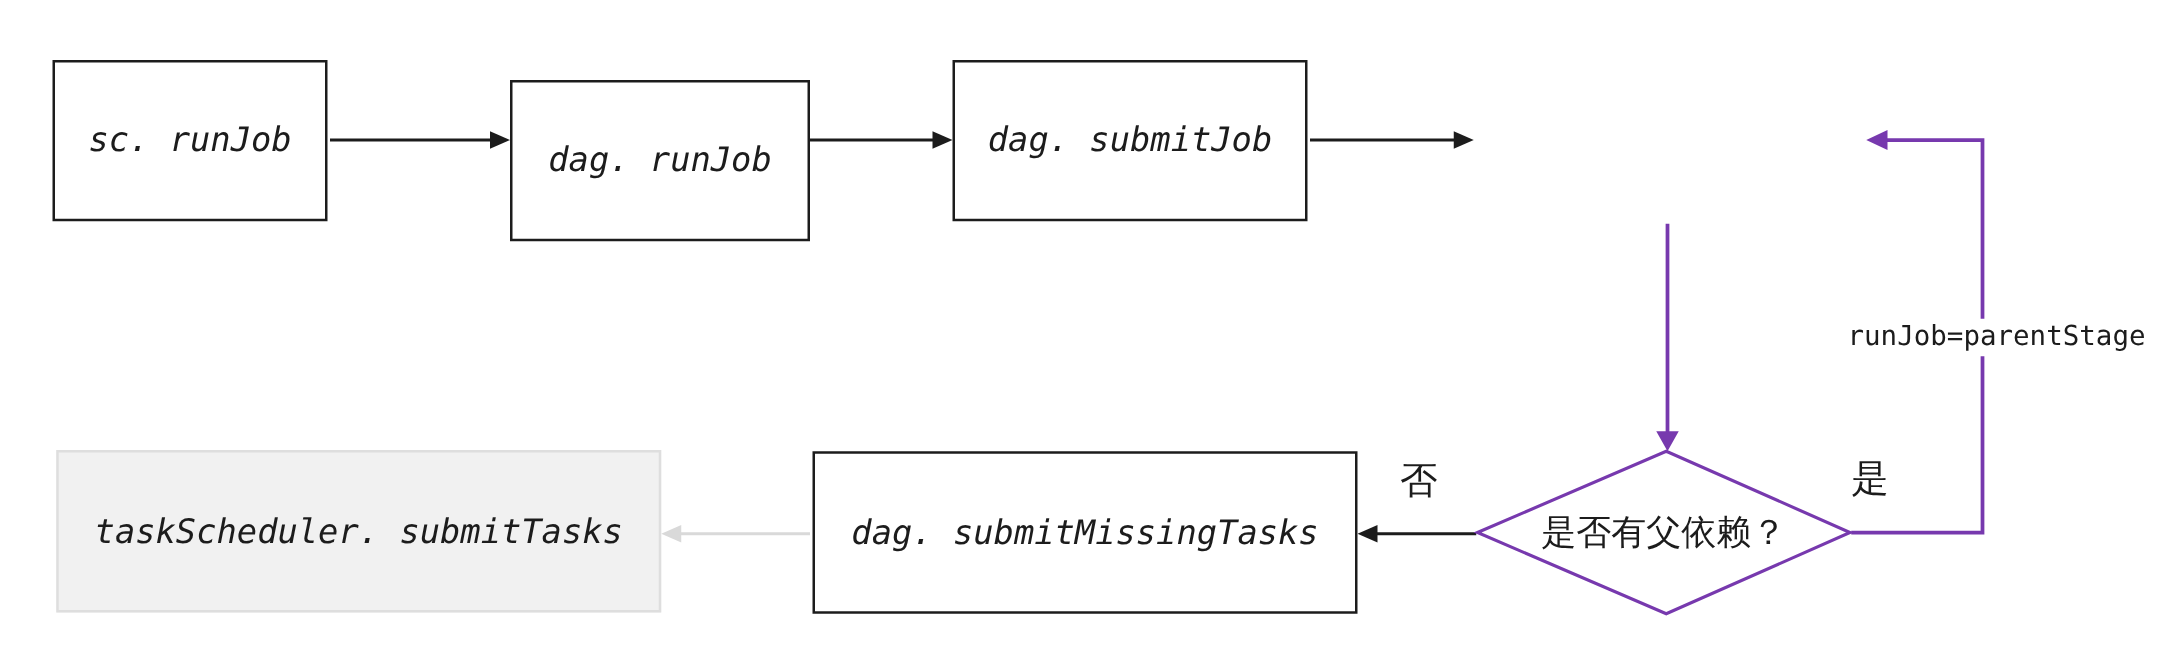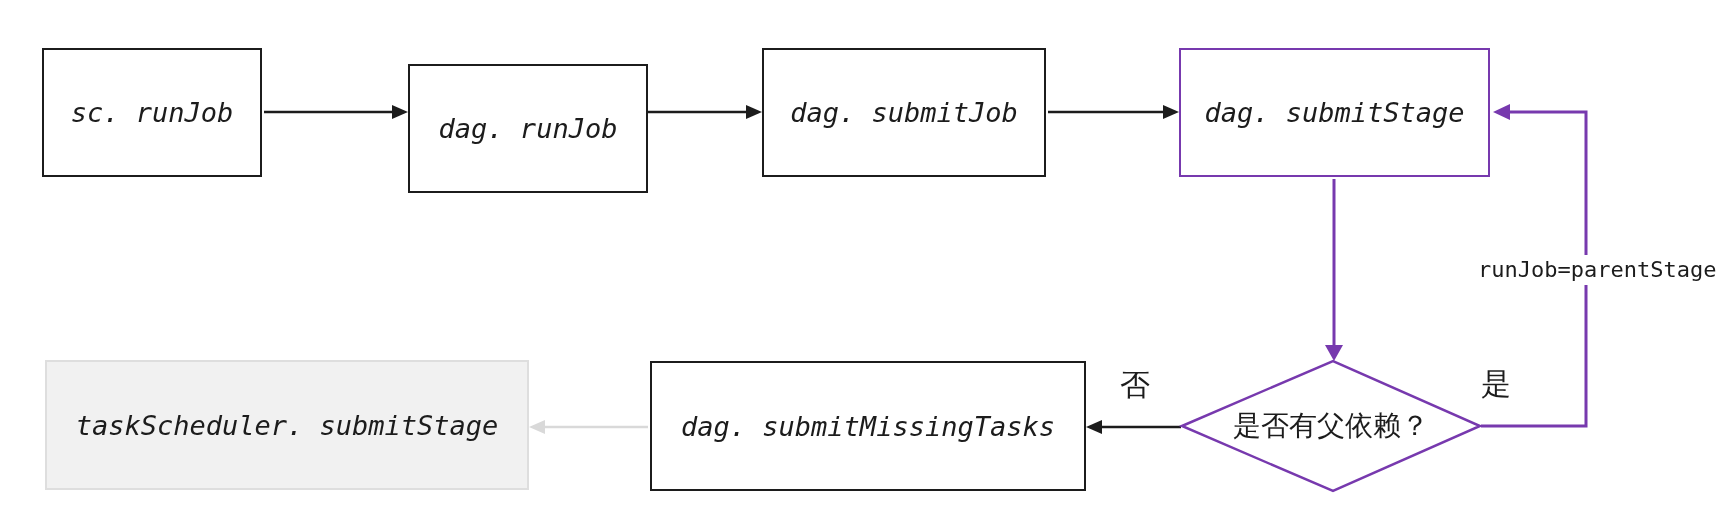--- a/index.html
+++ b/index.html
@@ -131,26 +131,23 @@
   </div>
 
   <div class="node" style="left:408px; top:64px; width:240px; height:129px;">
     <span>dag. runJob</span>
   </div>
 
   <div class="node" style="left:762px; top:48px; width:284px; height:129px;">
     <span>dag. submitJob</span>
   </div>
 
-  <div class="node purple" style="left:1179px; top:48px; width:311px; height:129px;">
-    <span>dag. submitStage</span>
-  </div>
 
   <div class="node muted" style="left:45px; top:360px; width:484px; height:130px;">
-    <span>taskScheduler. submitStage</span>
+    <span>taskScheduler. submitTasks</span>
   </div>
 
   <div class="node" style="left:650px; top:361px; width:436px; height:130px;">
     <span>dag. submitMissingTasks</span>
   </div>
 
   <div class="decision-label">是否有父依赖？</div>
 
   <div class="loop-label">runJob=parentStage</div>
 

